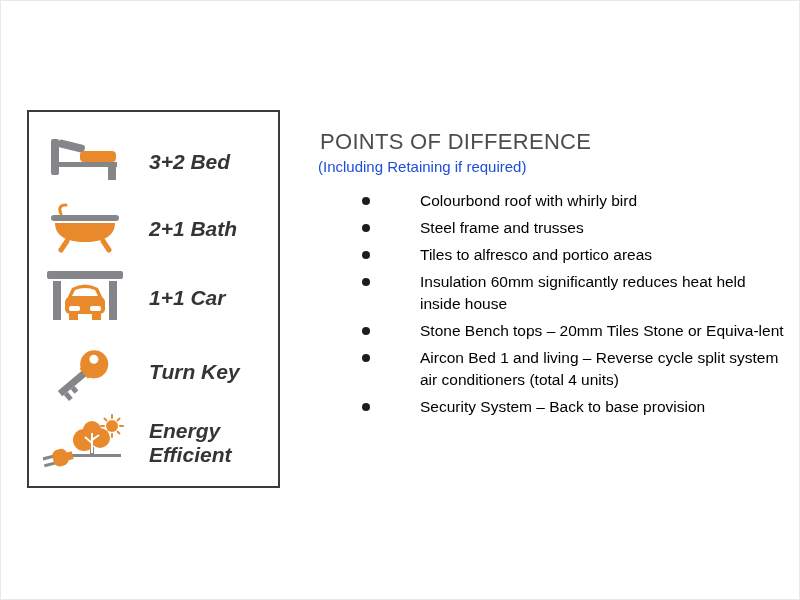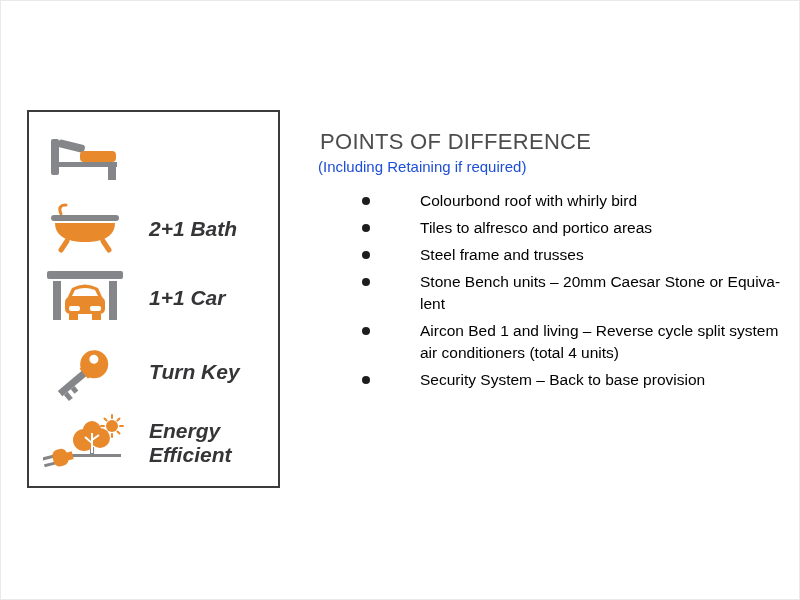--- a/index.html
+++ b/index.html
@@ -50,20 +50,21 @@
   <div class="feature-row row-bed">
     <span class="icon-cell">
       <svg width="82" height="52" viewBox="0 0 82 52">
         <rect x="7" y="3" width="8" height="36" rx="2" fill="#848689"></rect>
         <rect x="14" y="6" width="27" height="8" rx="3" fill="#848689" transform="rotate(14 27 10)"></rect>
         <rect x="13" y="26" width="60" height="5" fill="#848689"></rect>
         <rect x="36" y="15" width="36" height="11" rx="4" fill="#e8892b"></rect>
         <rect x="64" y="31" width="8" height="13" fill="#848689"></rect>
       </svg>
     </span>
+    <span class="feature-label">3+2 Bed</span>
   </div>
 
   <div class="feature-row row-bath">
     <span class="icon-cell">
       <svg width="74" height="56" viewBox="0 0 74 56">
         <path d="M13 13 Q9 4 18 4" fill="none" stroke="#e8892b" stroke-width="3" stroke-linecap="round"></path>
         <rect x="3" y="14" width="68" height="6" rx="3" fill="#848689"></rect>
         <path d="M7 22 h60 c0 12 -10 19 -30 19 c-20 0 -30 -7 -30 -19 z" fill="#e8892b"></path>
         <path d="M19 40 L13 49" stroke="#e8892b" stroke-width="5" stroke-linecap="round"></path>
         <path d="M55 40 L61 49" stroke="#e8892b" stroke-width="5" stroke-linecap="round"></path>
@@ -141,19 +142,20 @@
     <span class="feature-label">Turn Key</span>
   </div>
 
 </div>
 
 <div class="points">
   <h1 class="points-title">POINTS OF DIFFERENCE</h1>
   <div class="points-subtitle">(Including Retaining if required)</div>
   <ul class="points-list">
     <li>Colourbond roof with whirly bird</li>
+    <li>Steel frame and trusses</li>
     <li>Tiles to alfresco and portico areas</li>
-    <li>Steel frame and trusses</li>
-    <li>Stone Bench units – 20mm Caesar Stone or Equiva-lent</li>
+    <li>Insulation 60mm significantly reduces heat held inside house</li>
+    <li>Stone Bench tops – 20mm Tiles Stone or Equiva-lent</li>
     <li>Aircon Bed 1 and living – Reverse cycle split system air conditioners (total 4 units)</li>
     <li>Security System – Back to base provision</li>
   </ul>
 </div>
 
 </body></html>

